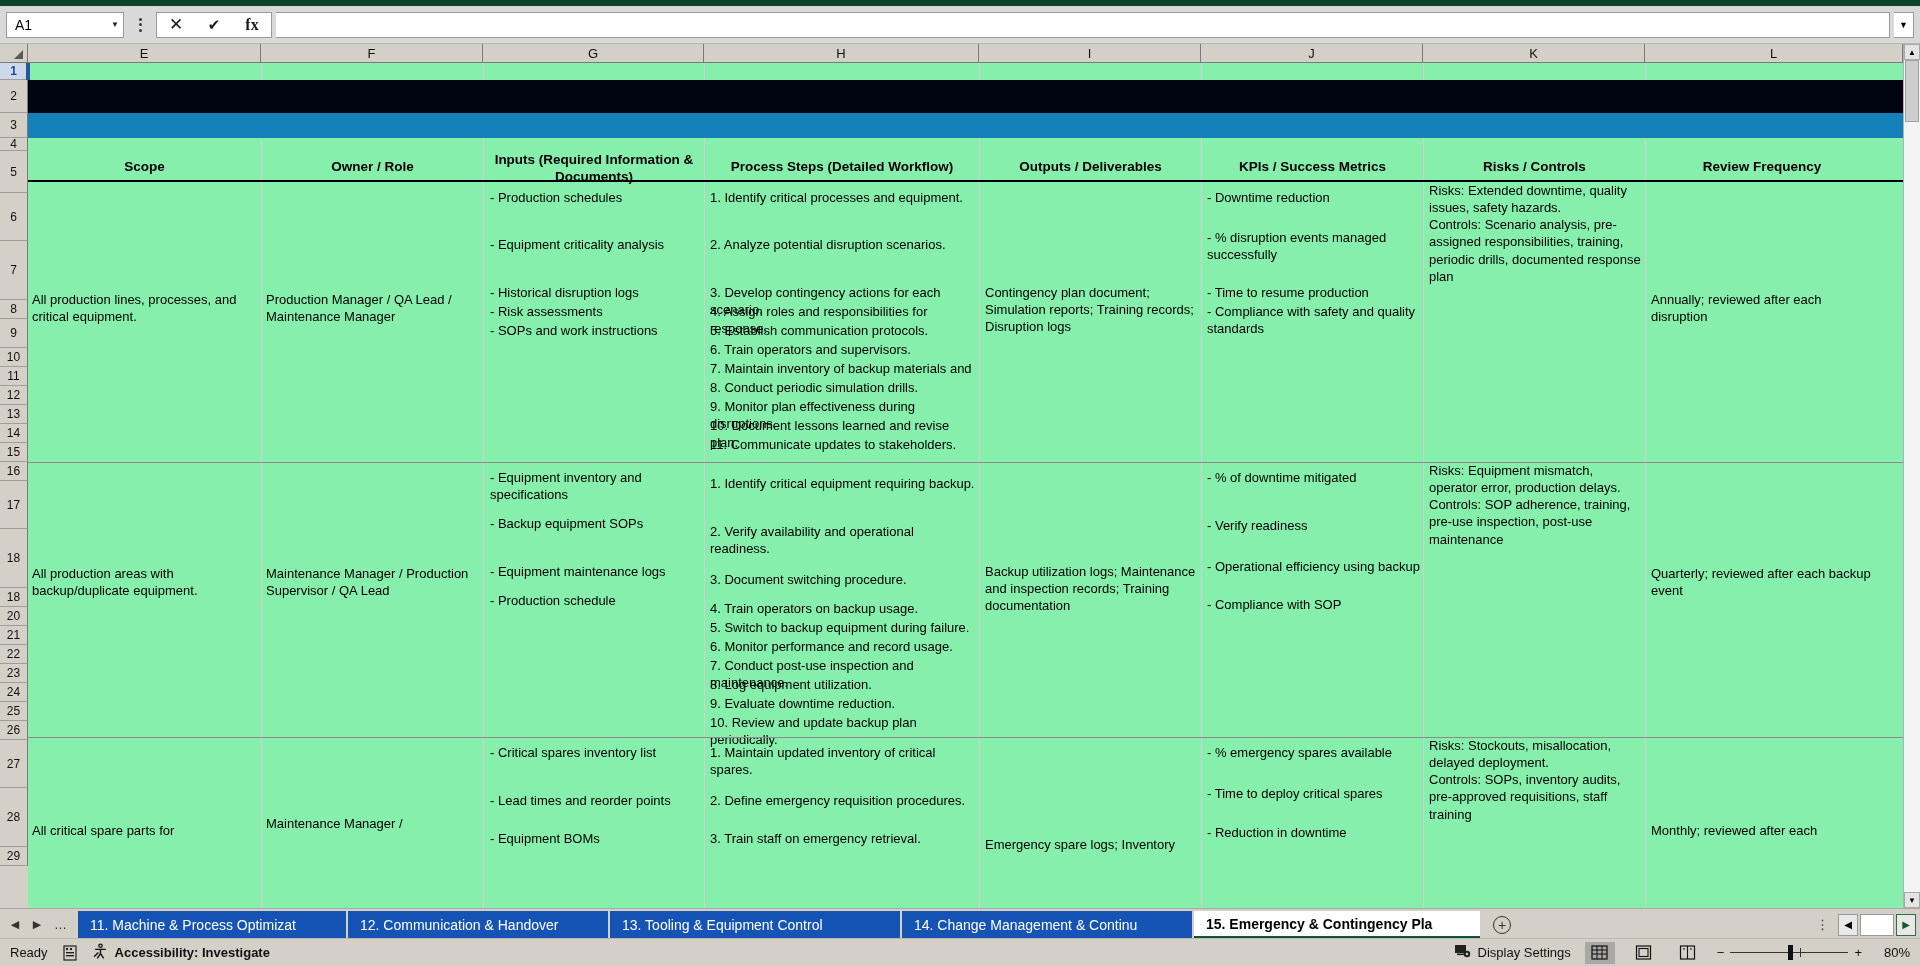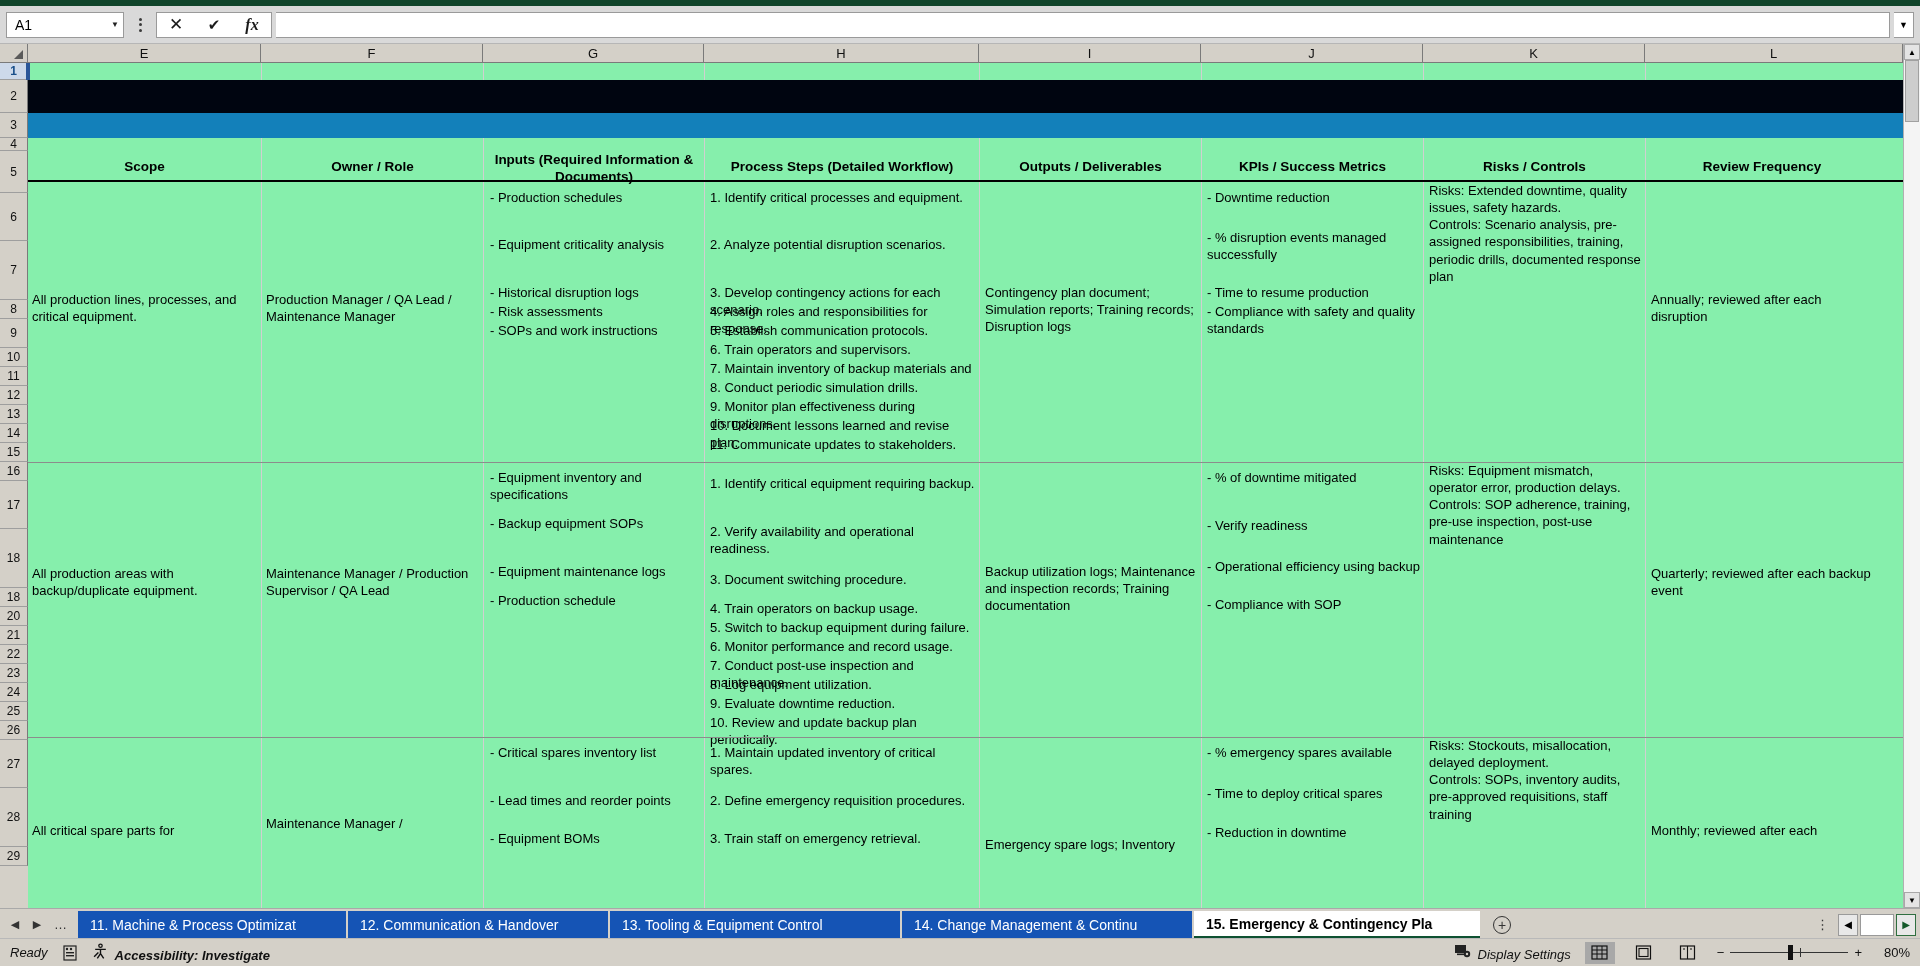--- a/index.html
+++ b/index.html
@@ -42,21 +42,21 @@
     height: 26px; background: #fff;
     border: 1px solid #9a9a9a;
   }
   .fx-btn {
     width: 38px; height: 24px;
     display: flex; align-items: center; justify-content: center;
     font-size: 16px; color: #1a1a1a;
   }
   .fx-btn.cancel { font-size: 17px; font-weight: 300; }
   .fx-btn.accept { font-size: 15px; }
-  .fx-btn.fx { font-style: italic; font-family: "Liberation Serif", serif; font-size: 16px; font-weight: bold;}
+  .fx-btn.fx { font-family: "Liberation Serif", serif; font-size: 16px; font-weight: bold;}
   .formula-input {
     flex: 1 1 auto; height: 26px;
     background: #fff; border: 1px solid #9a9a9a;
     border-left: none;
     display: flex; align-items: center;
     padding: 0 8px; font-size: 14px;
   }
   .formula-expand {
     width: 20px; height: 26px; background: #fff;
     border: 1px solid #9a9a9a; border-left: none;
@@ -175,21 +175,21 @@
   .hscroll-btn.green { border-color: #2f6e3f; color: #14592a; }
   .hscroll-blank { width: 34px; height: 22px; background: #fff; border: 1px solid #9a9a9a; }
 
   
   .statusbar {
     height: 28px; flex: 0 0 auto; background: #d4d0c8;
     display: flex; align-items: center; gap: 14px;
     padding: 0 10px; font-size: 13px; color: #111;
     border-top: 1px solid #b9b9b9;
   }
-  .sb-item { display: flex; align-items: flex-end; gap: 6px; font-style: italic; }
+  .sb-item { display: flex; align-items: center; gap: 6px; }
   .sb-spacer { flex: 1 1 auto; }
   .view-btn {
     width: 30px; height: 22px; display: flex; align-items: center; justify-content: center;
     font-size: 14px;
   }
   .view-btn.active { background: #a8a8a8; }
   .zoom-slider { display: flex; align-items: center; gap: 6px; }
   .zs-line { width: 118px; height: 1px; background: #333; position: relative; }
   .zs-handle { position: absolute; left: 58px; top: -7px; width: 5px; height: 15px; background: #111; }
   .zs-tick { position: absolute; left: 70px; top: -4px; width: 1px; height: 9px; background: #333; }

